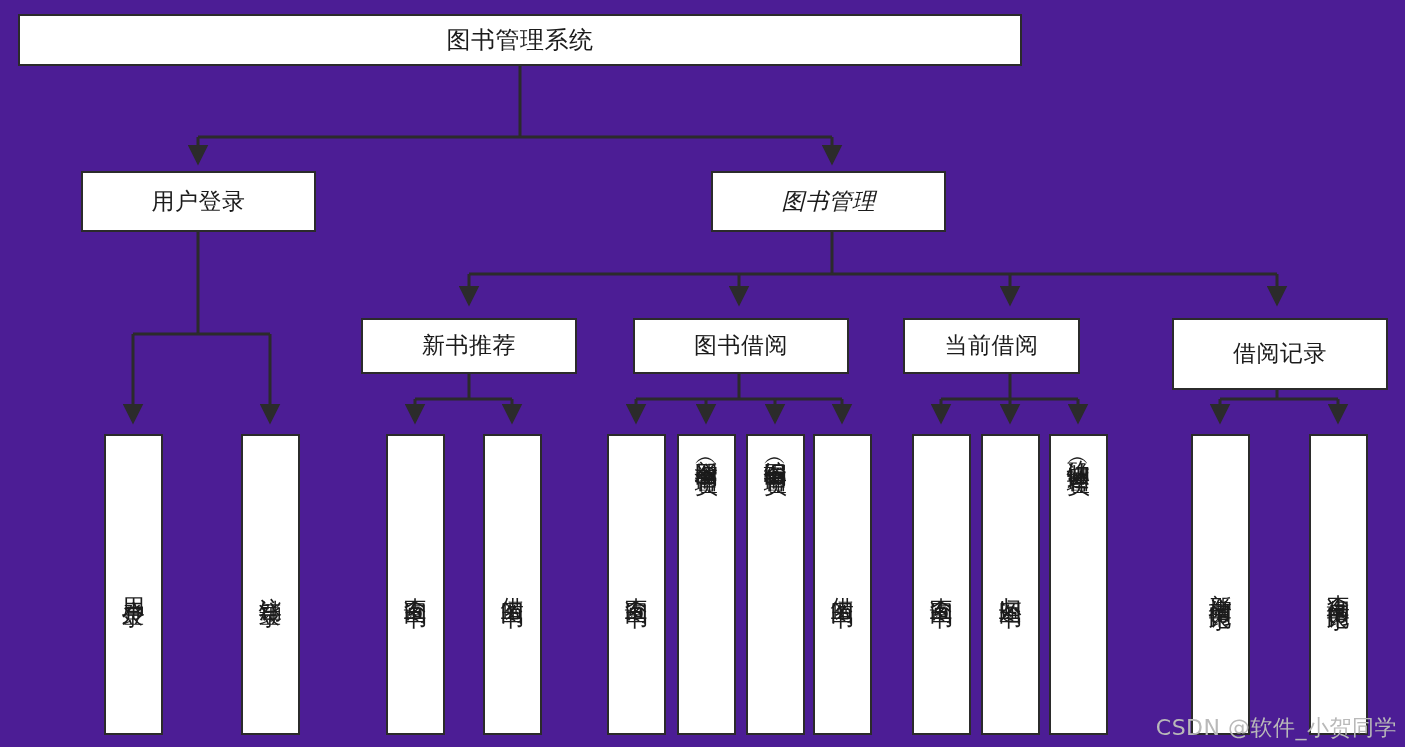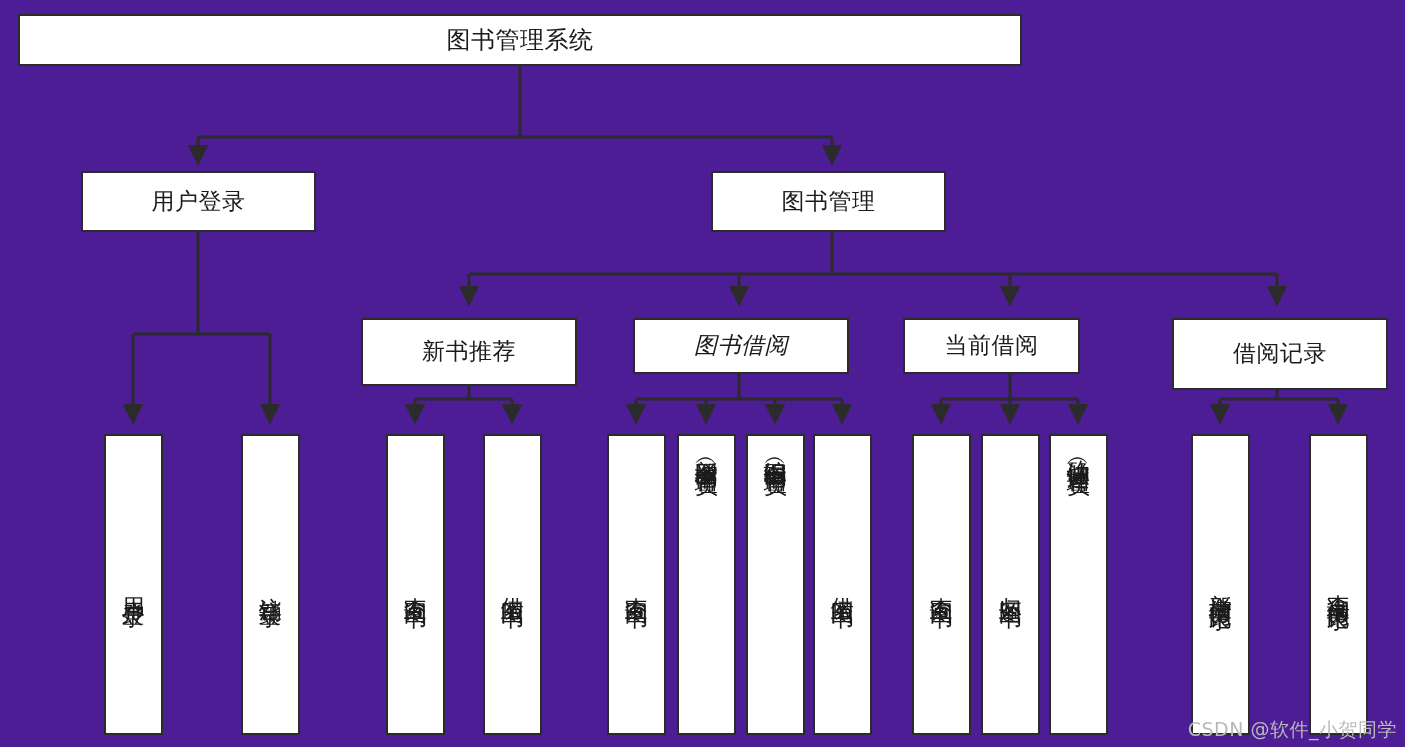--- a/index.html
+++ b/index.html
@@ -69,21 +69,21 @@
   
   .node.v.mid {
     align-items: center;
     padding-top: 0;
   }
   
   #watermark {
     position: absolute;
     right: 8px;
     bottom: 4px;
-    font-size: 19px;
+    font-size: 22px;
     color: #b9b9b9;
     letter-spacing: 0.5px;
     z-index: 8;
     white-space: pre;
     font-family: "DejaVu Sans", "Liberation Sans", sans-serif;
   }
 </style>
 </head>
 <body>
 
@@ -139,28 +139,28 @@
     </g>
   </svg>
 
   <div class="node h root" style="left:18px; top:14px; width:1004px; height:52px;">
     <span class="label">图书管理系统</span>
   </div>
 
   <div class="node h" style="left:81px; top:171px; width:235px; height:61px;">
     <span class="label">用户登录</span>
   </div>
-  <div class="node h" style="left:711px; top:171px; width:235px; height:61px;">
+  <div class="node h" style="left:711px; top:171px; width:235px; height:61px;font-style:italic;">
     <span class="label">图书管理</span>
   </div>
 
-  <div class="node h" style="left:361px; top:318px; width:216px; height:68px;">
+  <div class="node h" style="left:361px; top:318px; width:216px; height:56px;">
     <span class="label">新书推荐</span>
   </div>
-  <div class="node h" style="left:633px; top:318px; width:216px; height:56px;font-style:italic;">
+  <div class="node h" style="left:633px; top:318px; width:216px; height:56px;">
     <span class="label">图书借阅</span>
   </div>
   <div class="node h" style="left:903px; top:318px; width:177px; height:56px;">
     <span class="label">当前借阅</span>
   </div>
   <div class="node h" style="left:1172px; top:318px; width:216px; height:72px;">
     <span class="label">借阅记录</span>
   </div>
 
   <div class="node v mid" style="left:104px; top:434px; width:59px; height:301px;">

